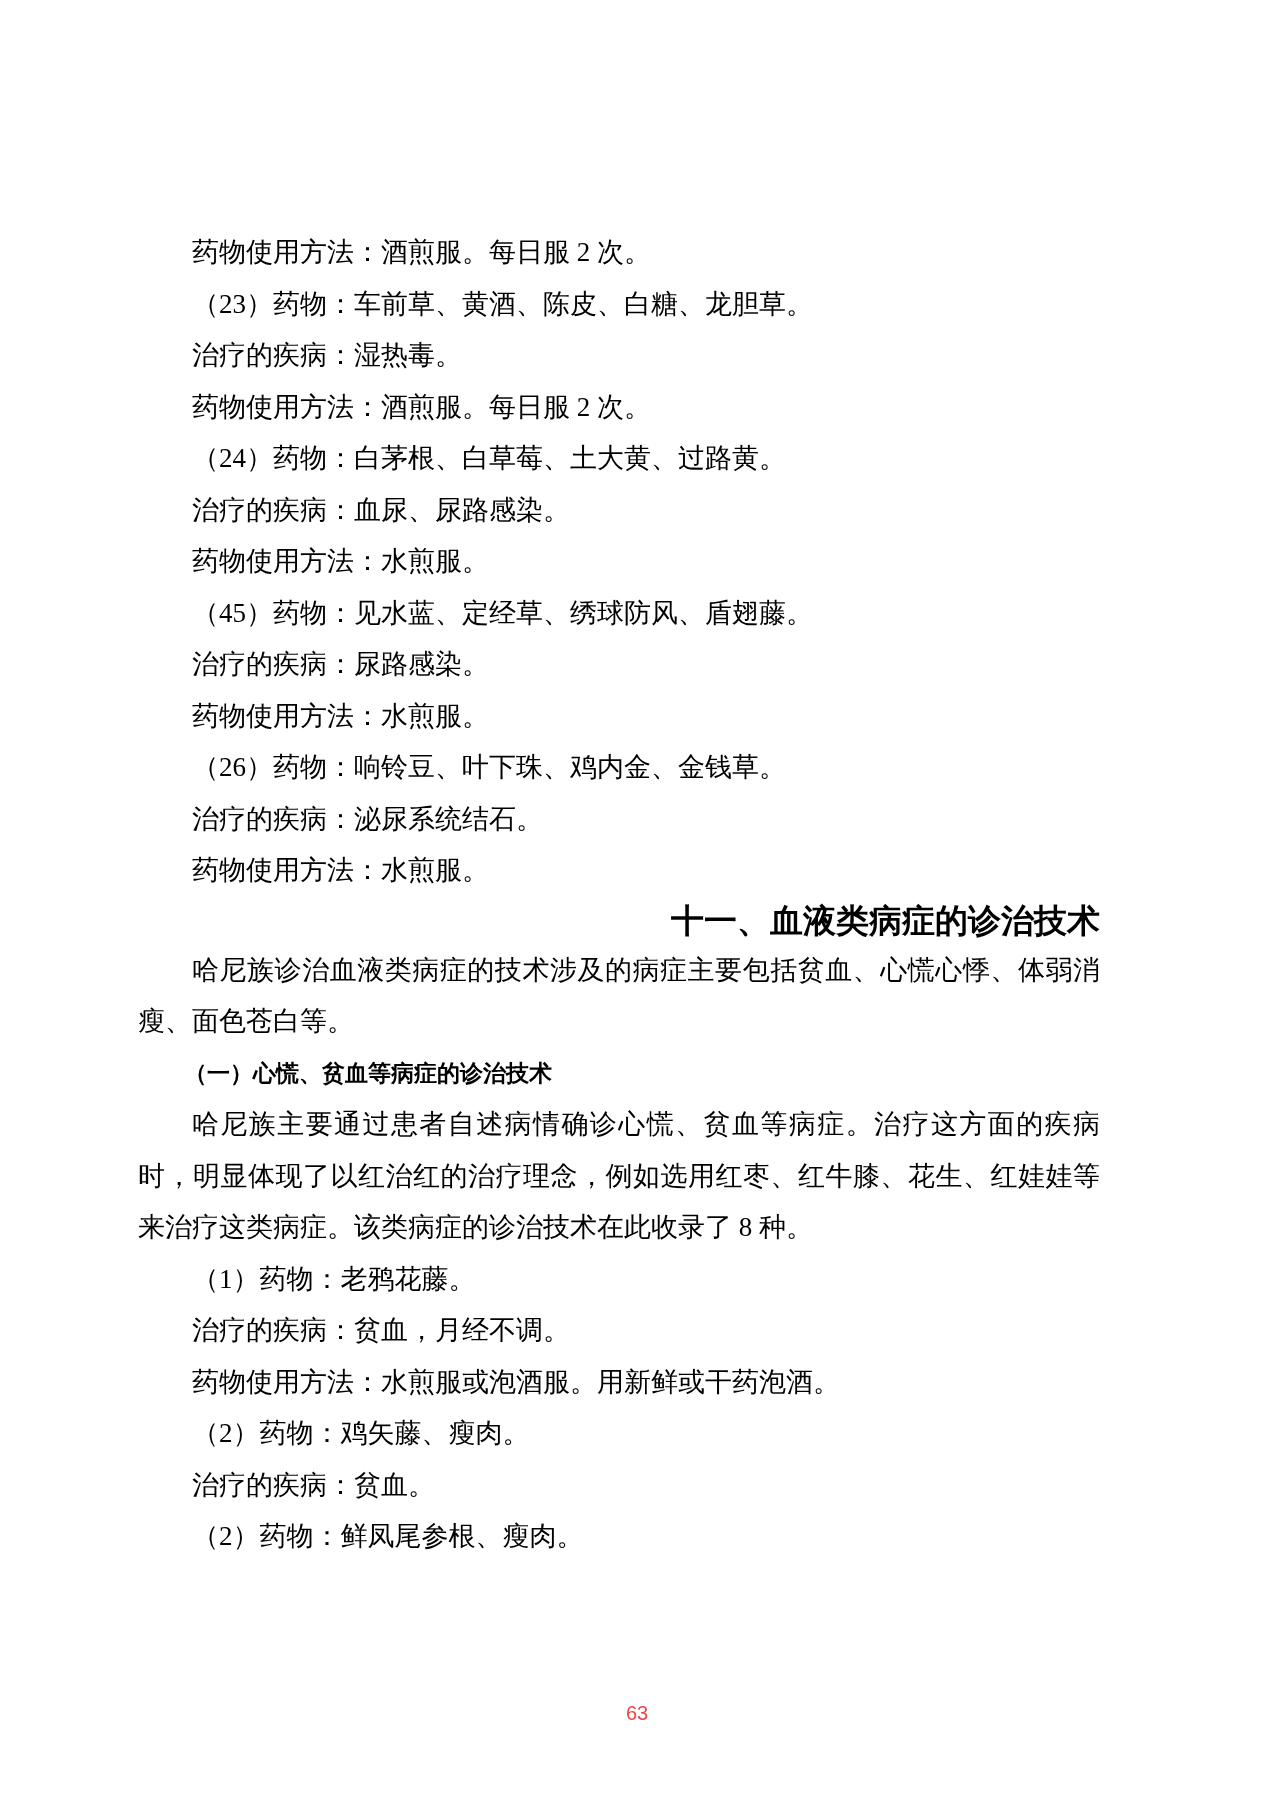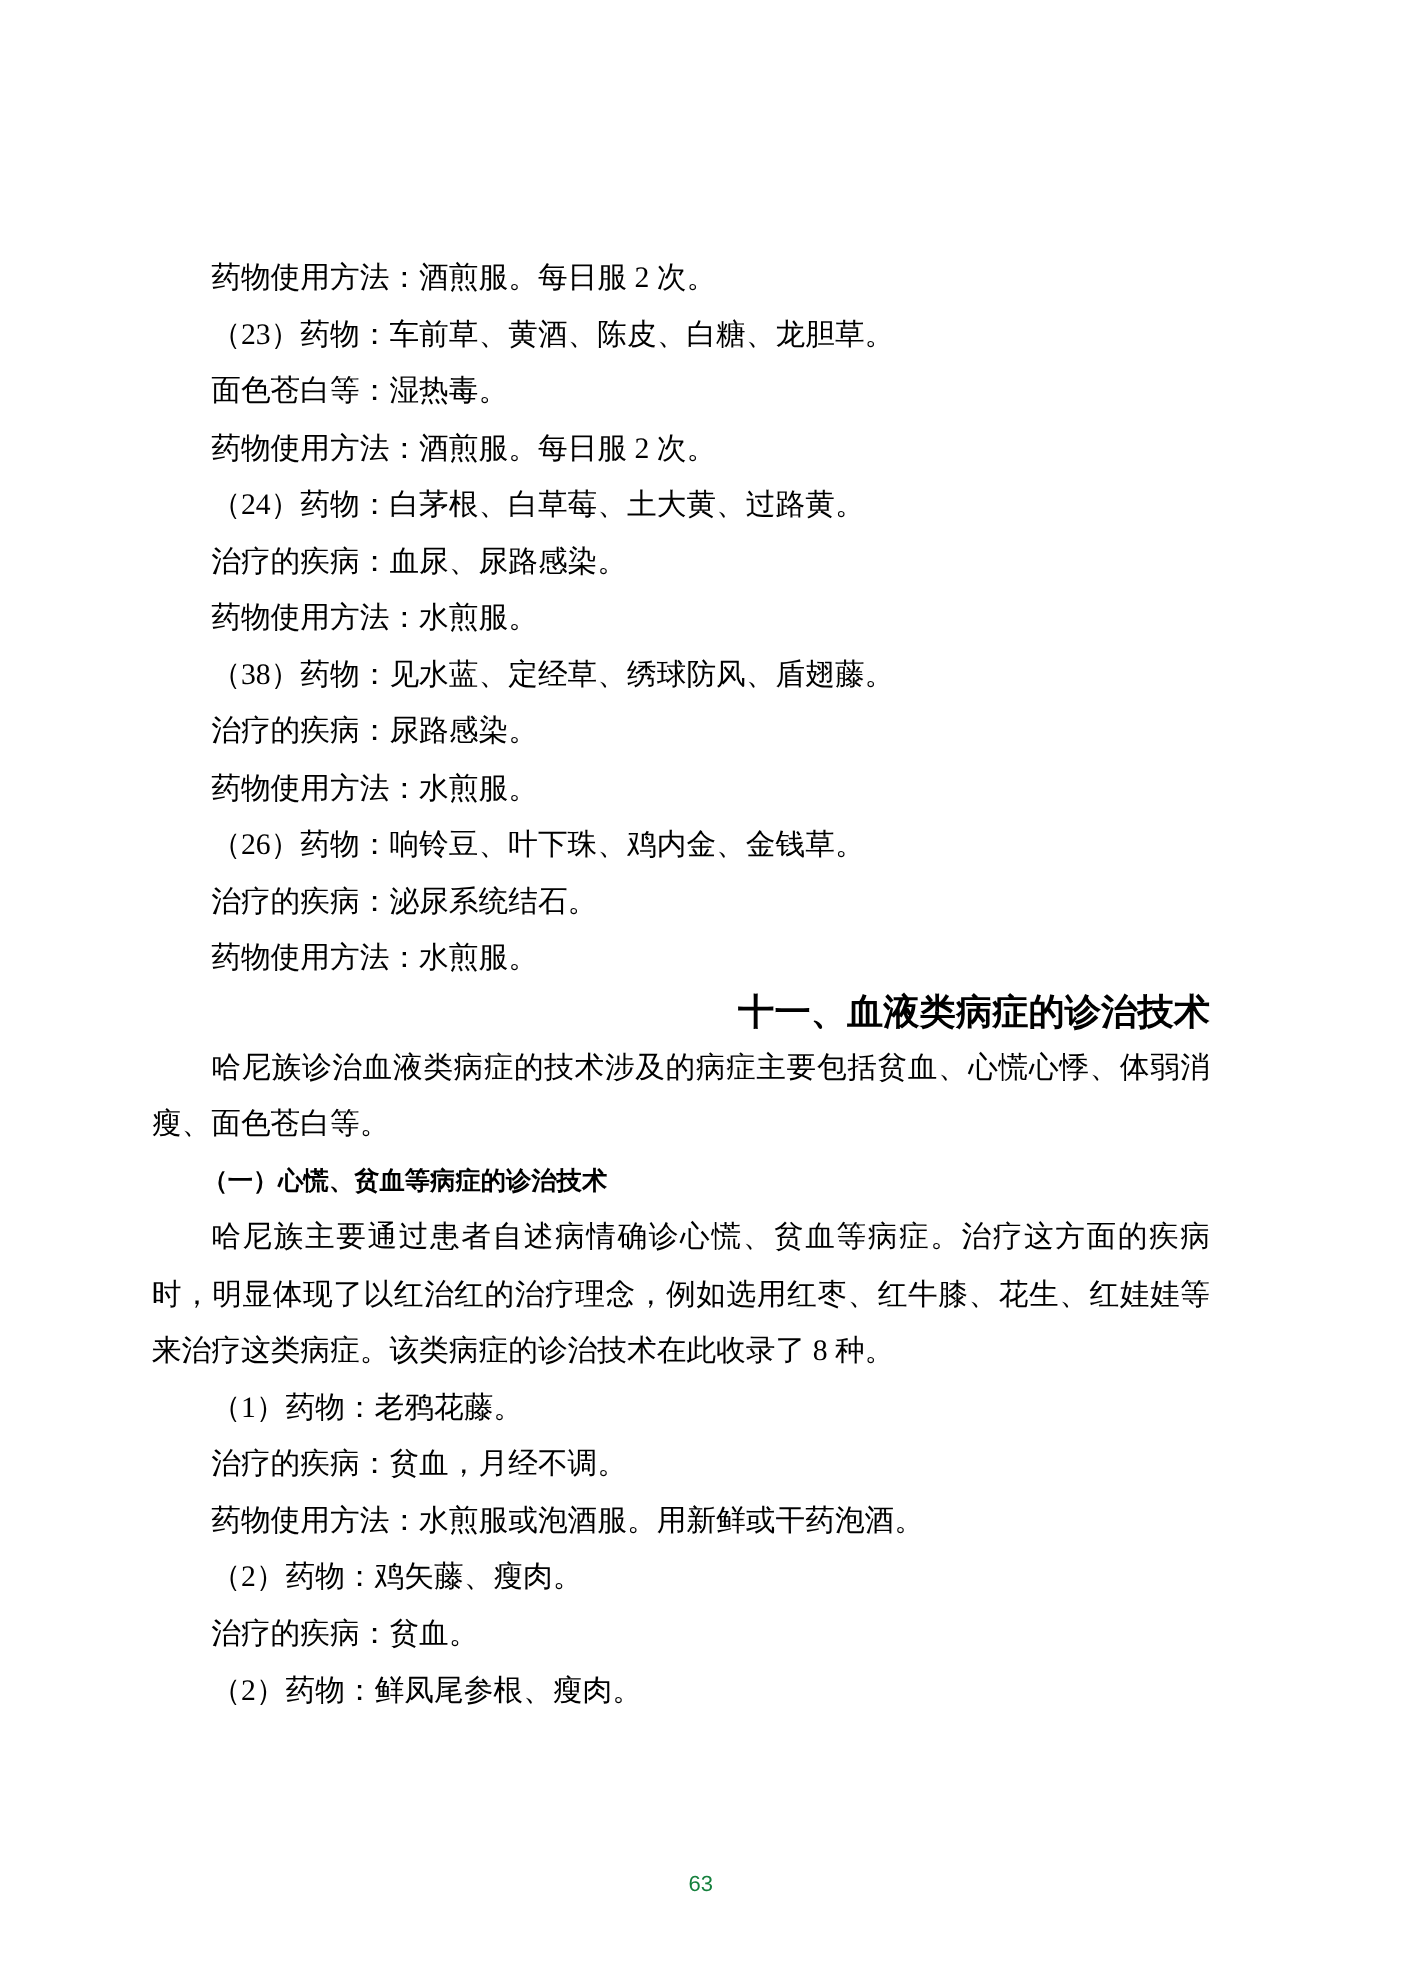--- a/index.html
+++ b/index.html
@@ -49,37 +49,37 @@
     font-family: "Liberation Sans", "DejaVu Sans", sans-serif;
   }
   .page-number {
     position: absolute;
     bottom: 76px;
     left: 0;
     right: 0;
     text-align: center;
     font-size: 20px;
     font-family: "Liberation Sans", "DejaVu Sans", sans-serif;
-    color: #15803d;
+    color: #ef4444;
   }
 </style>
 </head>
 <body>
 
 <div class="page">
   <div class="content">
 
     <p>药物使用方法：酒煎服。每日服 2 次。</p>
     <p>（23）药物：车前草、黄酒、陈皮、白糖、龙胆草。</p>
-    <p>面色苍白等：湿热毒。</p>
+    <p>治疗的疾病：湿热毒。</p>
     <p>药物使用方法：酒煎服。每日服 2 次。</p>
     <p>（24）药物：白茅根、白草莓、土大黄、过路黄。</p>
     <p>治疗的疾病：血尿、尿路感染。</p>
     <p>药物使用方法：水煎服。</p>
-    <p>（38）药物：见水蓝、定经草、绣球防风、盾翅藤。</p>
+    <p>（45）药物：见水蓝、定经草、绣球防风、盾翅藤。</p>
     <p>治疗的疾病：尿路感染。</p>
     <p>药物使用方法：水煎服。</p>
     <p>（26）药物：响铃豆、叶下珠、鸡内金、金钱草。</p>
     <p>治疗的疾病：泌尿系统结石。</p>
     <p>药物使用方法：水煎服。</p>
 
     <h1 class="section-heading">十一、血液类病症的诊治技术</h1>
 
     <p>哈尼族诊治血液类病症的技术涉及的病症主要包括贫血、心慌心悸、体弱消瘦、面色苍白等。</p>
 

